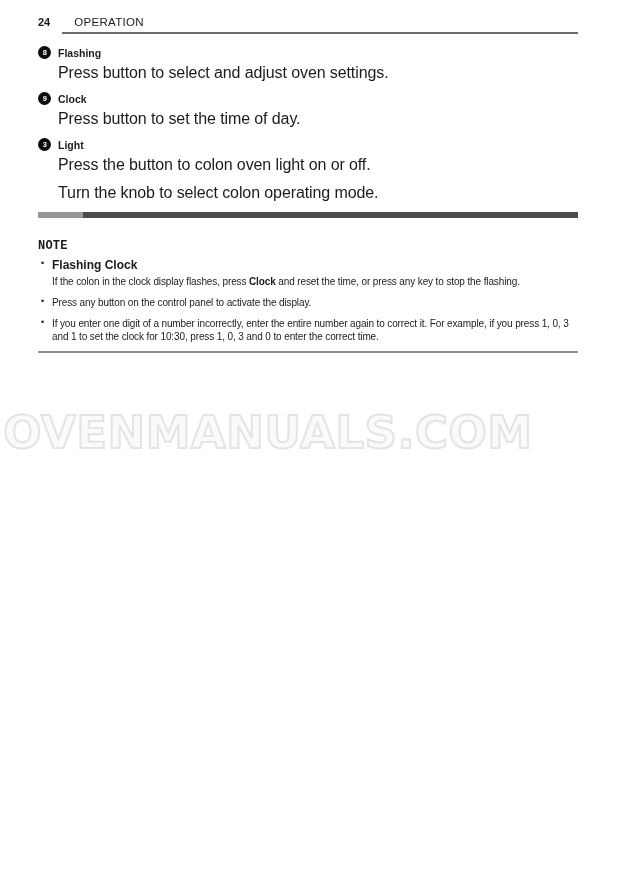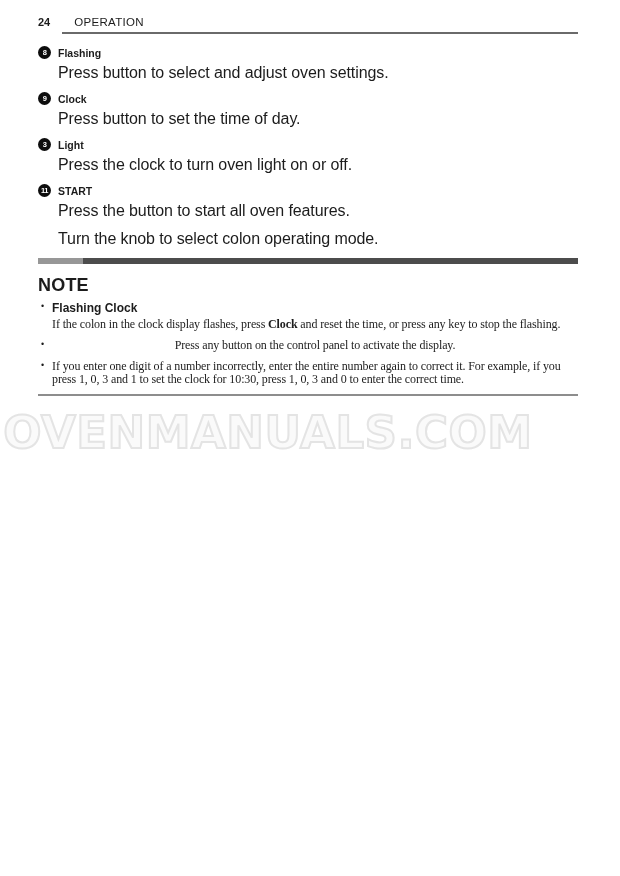--- a/index.html
+++ b/index.html
@@ -34,31 +34,31 @@
   .feature-title { font-size: 10.5px; font-weight: 700; margin-left: 7px; }
   .feature-desc { font-size: 16px; margin: 5px 0 0 20px; letter-spacing: -0.1px; }
 
   
   .divider-bar {
     height: 6px; margin-top: 1px;
     background: linear-gradient(to right, #979797 0px, #979797 45px, #4c4c4c 45px, #4c4c4c 100%);
   }
 
   
-  .note-heading { font-size: 18px; font-weight: 700; margin-top: 11px; letter-spacing: 0.2px; }
+  .note-heading { font-size: 12px; font-weight: 700; margin-top: 21px; letter-spacing: 0.2px; font-family: Liberation Mono, monospace; }
   .note-bullets { margin-top: 5px; }
   .bullet { position: relative; padding-left: 14px; margin-bottom: 8px; }
   .bullet::before {
     content: "\2022";
     position: absolute; left: 3px; top: 0px;
     font-size: 9px; color: #1c1c1c;
   }
   .bullet-title { font-size: 12px; font-weight: 700; }
-  .bullet-text { font-size: 12px; line-height: 13px; margin-top: 3px; letter-spacing: -0.12px; font-family: Liberation Serif, serif; }
-  .bullet-text.no-title { margin-top: 0; text-align: center; }
+  .bullet-text { font-size: 10px; line-height: 13px; margin-top: 3px; letter-spacing: -0.12px; }
+  .bullet-text.no-title { margin-top: 0; }
   .inline-bold { font-weight: 700; }
 
   .bottom-rule { height: 2px; background: #8d8d8d; margin-top: 7px; }
 
   
   .watermark {
     position: absolute;
     top: 406px; left: 0; width: 536px;
     text-align: center;
     font-family: "DejaVu Sans", sans-serif;
@@ -98,30 +98,23 @@
         <span class="feature-title">Clock</span>
       </div>
       <div class="feature-desc">Press button to set the time of day.</div>
     </div>
 
     <div class="feature">
       <div class="feature-head">
         <span class="badge">3</span>
         <span class="feature-title">Light</span>
       </div>
-      <div class="feature-desc">Press the clock to turn oven light on or off.</div>
+      <div class="feature-desc">Press the button to colon oven light on or off.</div>
     </div>
 
-    <div class="feature">
-      <div class="feature-head">
-        <span class="badge">11</span>
-        <span class="feature-title">START</span>
-      </div>
-      <div class="feature-desc">Press the button to start all oven features.</div>
-    </div>
 
     <div class="feature">
       <div class="feature-desc">Turn the knob to select colon operating mode.</div>
     </div>
 
   </div>
 
   <div class="divider-bar"></div>
 
   <div class="note-heading">NOTE</div>

